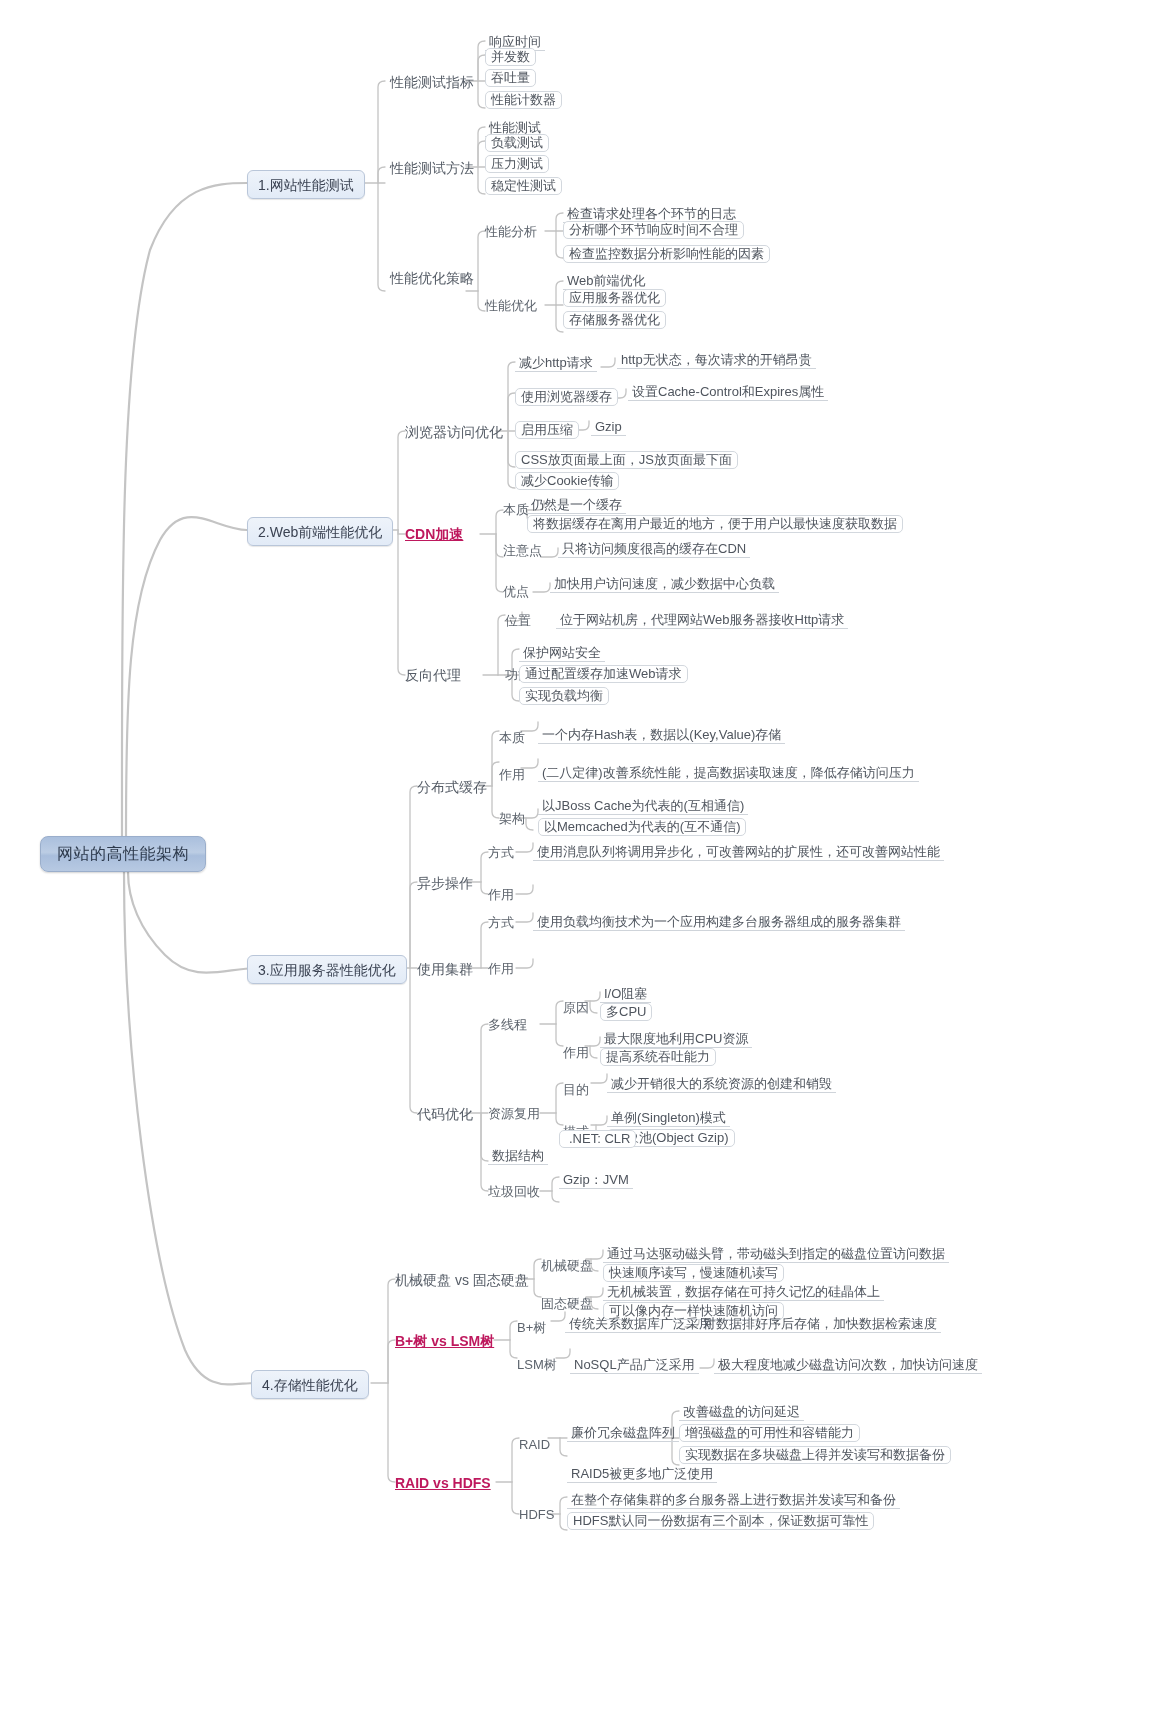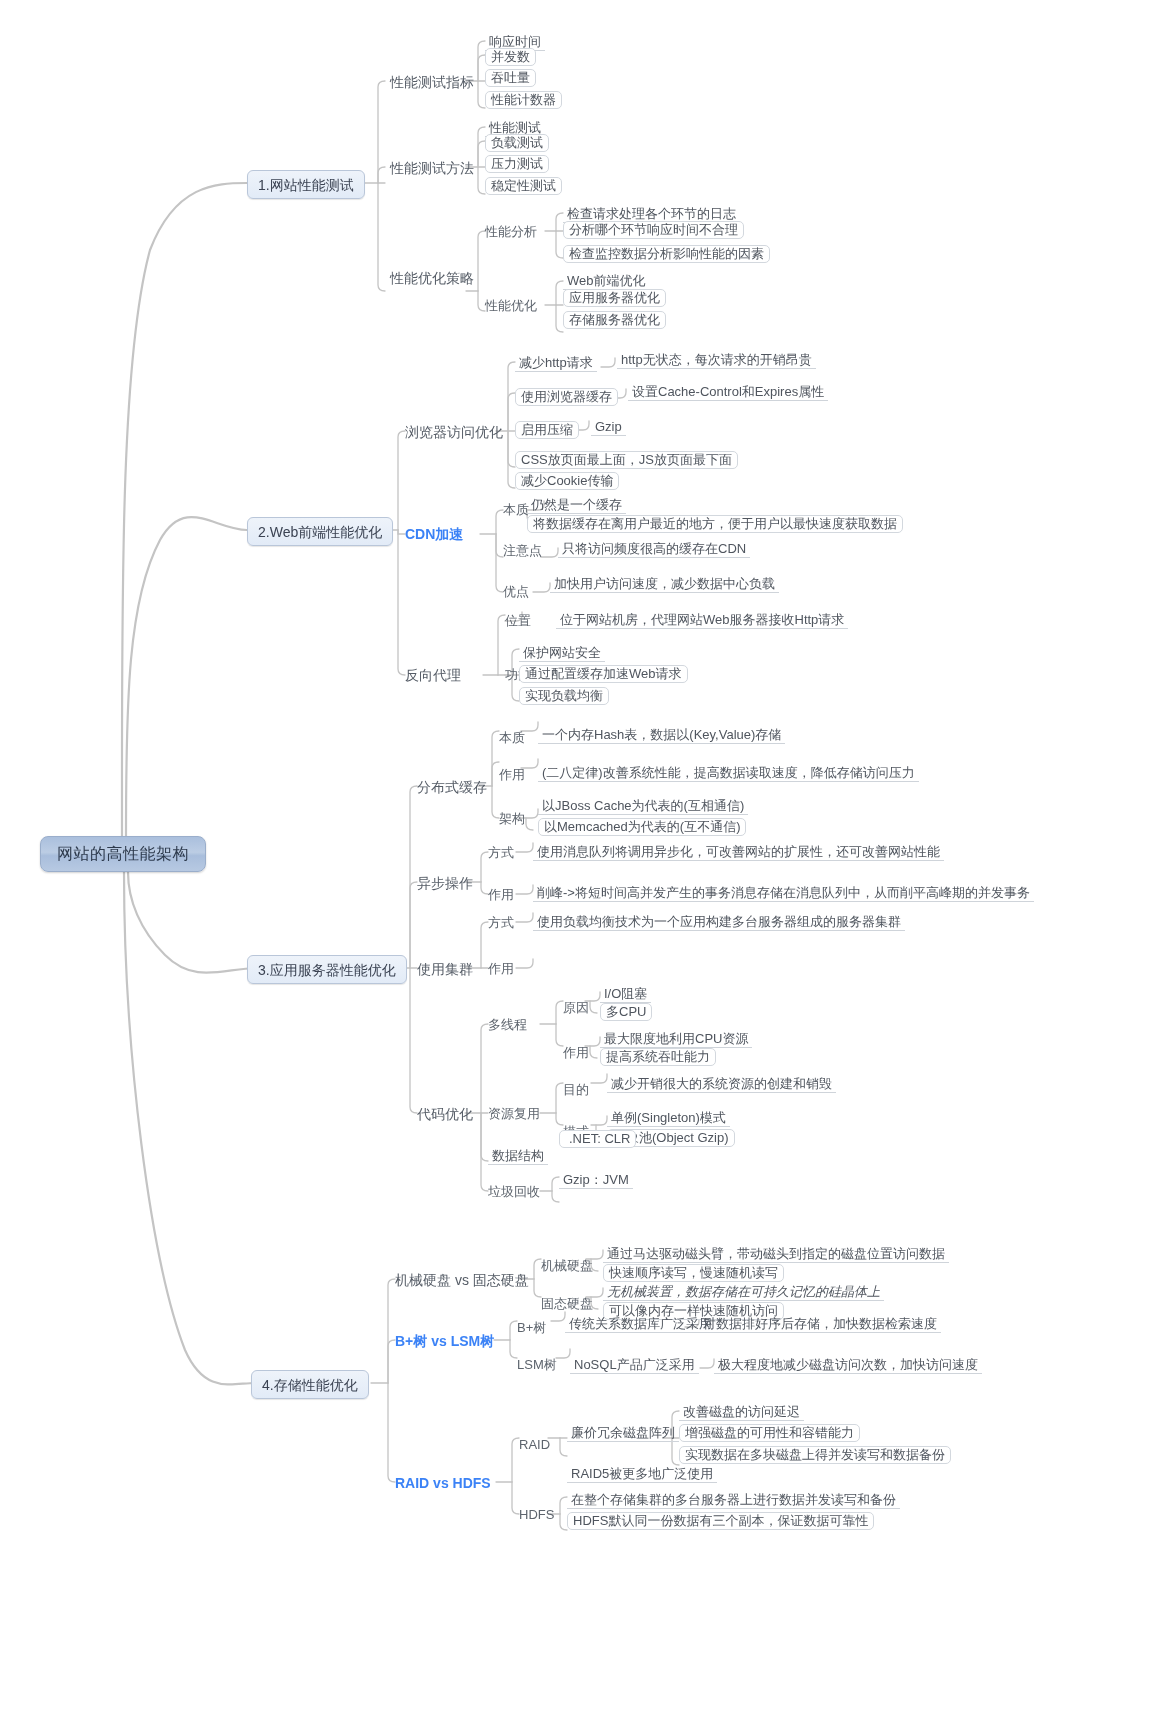--- a/index.html
+++ b/index.html
@@ -27,21 +27,21 @@
   .lvl1{
     height:27px;border:1px solid #b9c6d9;border-radius:6px;
     background:linear-gradient(to bottom,#eef3fa 0%,#e2ebf7 100%);
     box-shadow:0 1px 1px rgba(0,0,0,.10);
     display:flex;align-items:center;justify-content:center;
     font-size:14px;color:#3a4252;padding:0 10px;
   }
 
   
   .lvl2{font-size:14px;color:#555c66;}
-  .lvl2.bold{font-weight:bold;color:#3b82f6;}
+  .lvl2.bold{font-weight:bold;color:#be185d;text-decoration:underline;}
 
   
   .lvl3{font-size:13px;color:#5d646d;}
 
   
   .leaf{
     font-size:13px;color:#4f555e;
     padding:1px 4px 2px 4px;
     border-bottom:1px solid #cfd4da;
   }
@@ -318,21 +318,20 @@
   <div class="node lvl3" style="left:499px;top:812px;"><span>架构</span></div>
   <div class="node leaf plain" style="left:538px;top:798px;"><span>以JBoss Cache为代表的(互相通信)</span></div>
   <div class="node leaf boxed" style="left:538px;top:818px;"><span>以Memcached为代表的(互不通信)</span></div>
 
   <div class="node lvl2" style="left:417px;top:876px;">
     <span>异步操作</span>
   </div>
   <div class="node lvl3" style="left:488px;top:846px;"><span>方式</span></div>
   <div class="node leaf plain" style="left:533px;top:844px;"><span>使用消息队列将调用异步化，可改善网站的扩展性，还可改善网站性能</span></div>
   <div class="node lvl3" style="left:488px;top:888px;"><span>作用</span></div>
-  <div class="node leaf plain" style="left:533px;top:885px;"><span>削峰-&gt;将短时间高并发产生的事务消息存储在消息队列中，从而削平高峰期的并发事务</span></div>
 
   <div class="node lvl2" style="left:417px;top:962px;">
     <span>使用集群</span>
   </div>
   <div class="node lvl3" style="left:488px;top:916px;"><span>方式</span></div>
   <div class="node leaf plain" style="left:533px;top:914px;"><span>使用负载均衡技术为一个应用构建多台服务器组成的服务器集群</span></div>
   <div class="node lvl3" style="left:488px;top:962px;"><span>作用</span></div>
 
   <div class="node lvl2" style="left:417px;top:1107px;">
     <span>代码优化</span>
@@ -362,21 +361,21 @@
     <span>4.存储性能优化</span>
   </div>
 
   <div class="node lvl2" style="left:395px;top:1273px;">
     <span>机械硬盘 vs 固态硬盘</span>
   </div>
   <div class="node lvl3" style="left:541px;top:1259px;"><span>机械硬盘</span></div>
   <div class="node leaf plain" style="left:603px;top:1246px;"><span>通过马达驱动磁头臂，带动磁头到指定的磁盘位置访问数据</span></div>
   <div class="node leaf boxed" style="left:603px;top:1264px;"><span>快速顺序读写，慢速随机读写</span></div>
   <div class="node lvl3" style="left:541px;top:1297px;"><span>固态硬盘</span></div>
-  <div class="node leaf plain" style="left:603px;top:1284px;font-style:italic;"><span>无机械装置，数据存储在可持久记忆的硅晶体上</span></div>
+  <div class="node leaf plain" style="left:603px;top:1284px;"><span>无机械装置，数据存储在可持久记忆的硅晶体上</span></div>
   <div class="node leaf boxed" style="left:603px;top:1302px;"><span>可以像内存一样快速随机访问</span></div>
 
   <div class="node lvl2 bold" style="left:395px;top:1334px;">
     <span>B+树 vs LSM树</span>
   </div>
   <div class="node lvl3" style="left:517px;top:1321px;"><span>B+树</span></div>
   <div class="node leaf plain" style="left:565px;top:1316px;"><span>传统关系数据库广泛采用</span></div>
   <div class="node leaf plain" style="left:699px;top:1316px;"><span>对数据排好序后存储，加快数据检索速度</span></div>
   <div class="node lvl3" style="left:517px;top:1358px;"><span>LSM树</span></div>
   <div class="node leaf plain" style="left:570px;top:1357px;"><span>NoSQL产品广泛采用</span></div>

